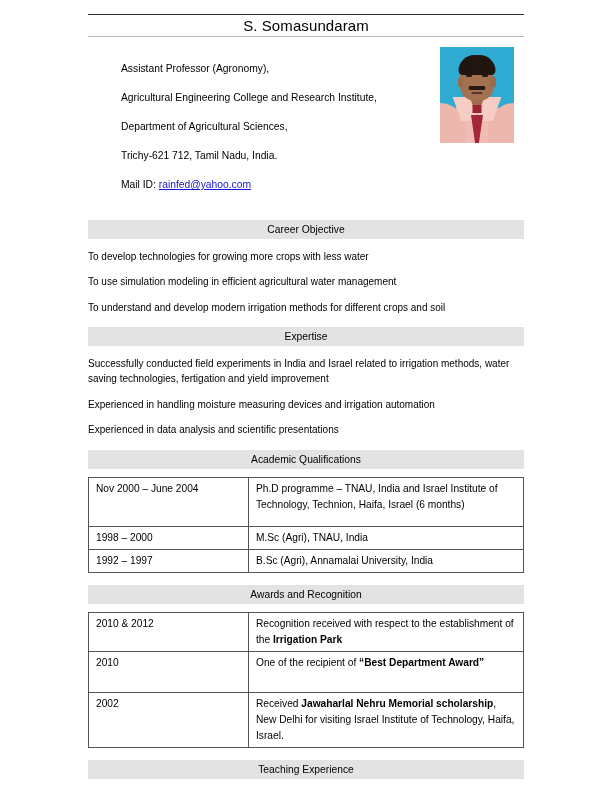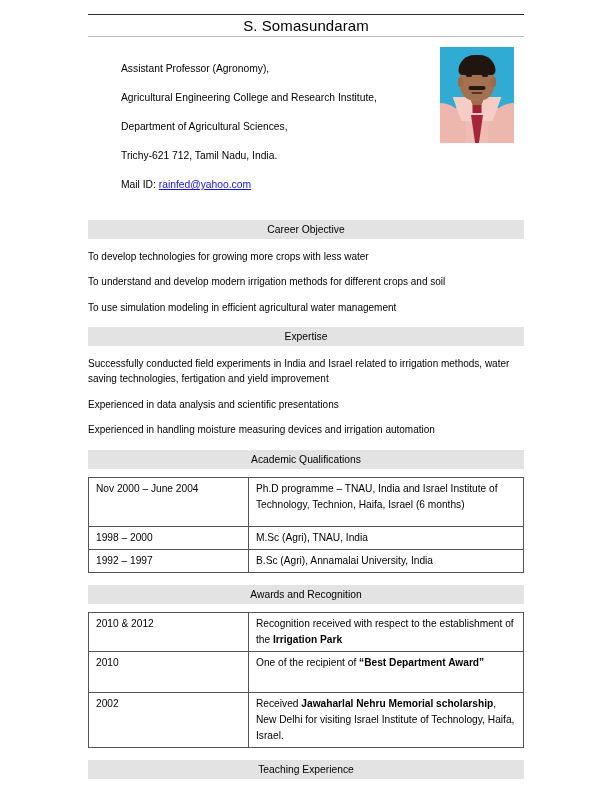--- a/index.html
+++ b/index.html
@@ -212,27 +212,27 @@
       <div class="ph-brow-r"></div>
       <div class="ph-eye-l"></div>
       <div class="ph-eye-r"></div>
       <div class="ph-mous"></div>
       <div class="ph-mouth"></div>
     </div>
   </div>
 
   <div class="sec-bar">Career Objective</div>
   <div class="para">To develop technologies for growing more crops with less water</div>
+  <div class="para">To use simulation modeling in efficient agricultural water management</div>
   <div class="para">To understand and develop modern irrigation methods for different crops and soil</div>
-  <div class="para">To use simulation modeling in efficient agricultural water management</div>
 
   <div class="sec-bar">Expertise</div>
   <div class="para">Successfully conducted field experiments in India and Israel related to irrigation methods, water saving technologies, fertigation and yield improvement</div>
+  <div class="para">Experienced in handling moisture measuring devices and irrigation automation</div>
   <div class="para">Experienced in data analysis and scientific presentations</div>
-  <div class="para">Experienced in handling moisture measuring devices and irrigation automation</div>
 
   <div class="sec-bar">Academic Qualifications</div>
   <table class="cv">
     <tbody>
       <tr class="tall">
         <td class="col-left">Nov 2000 – June 2004</td>
         <td>Ph.D programme – TNAU, India and Israel  Institute of Technology, Technion, Haifa,  Israel (6 months)</td>
       </tr>
       <tr>
         <td class="col-left">1998 – 2000</td>

